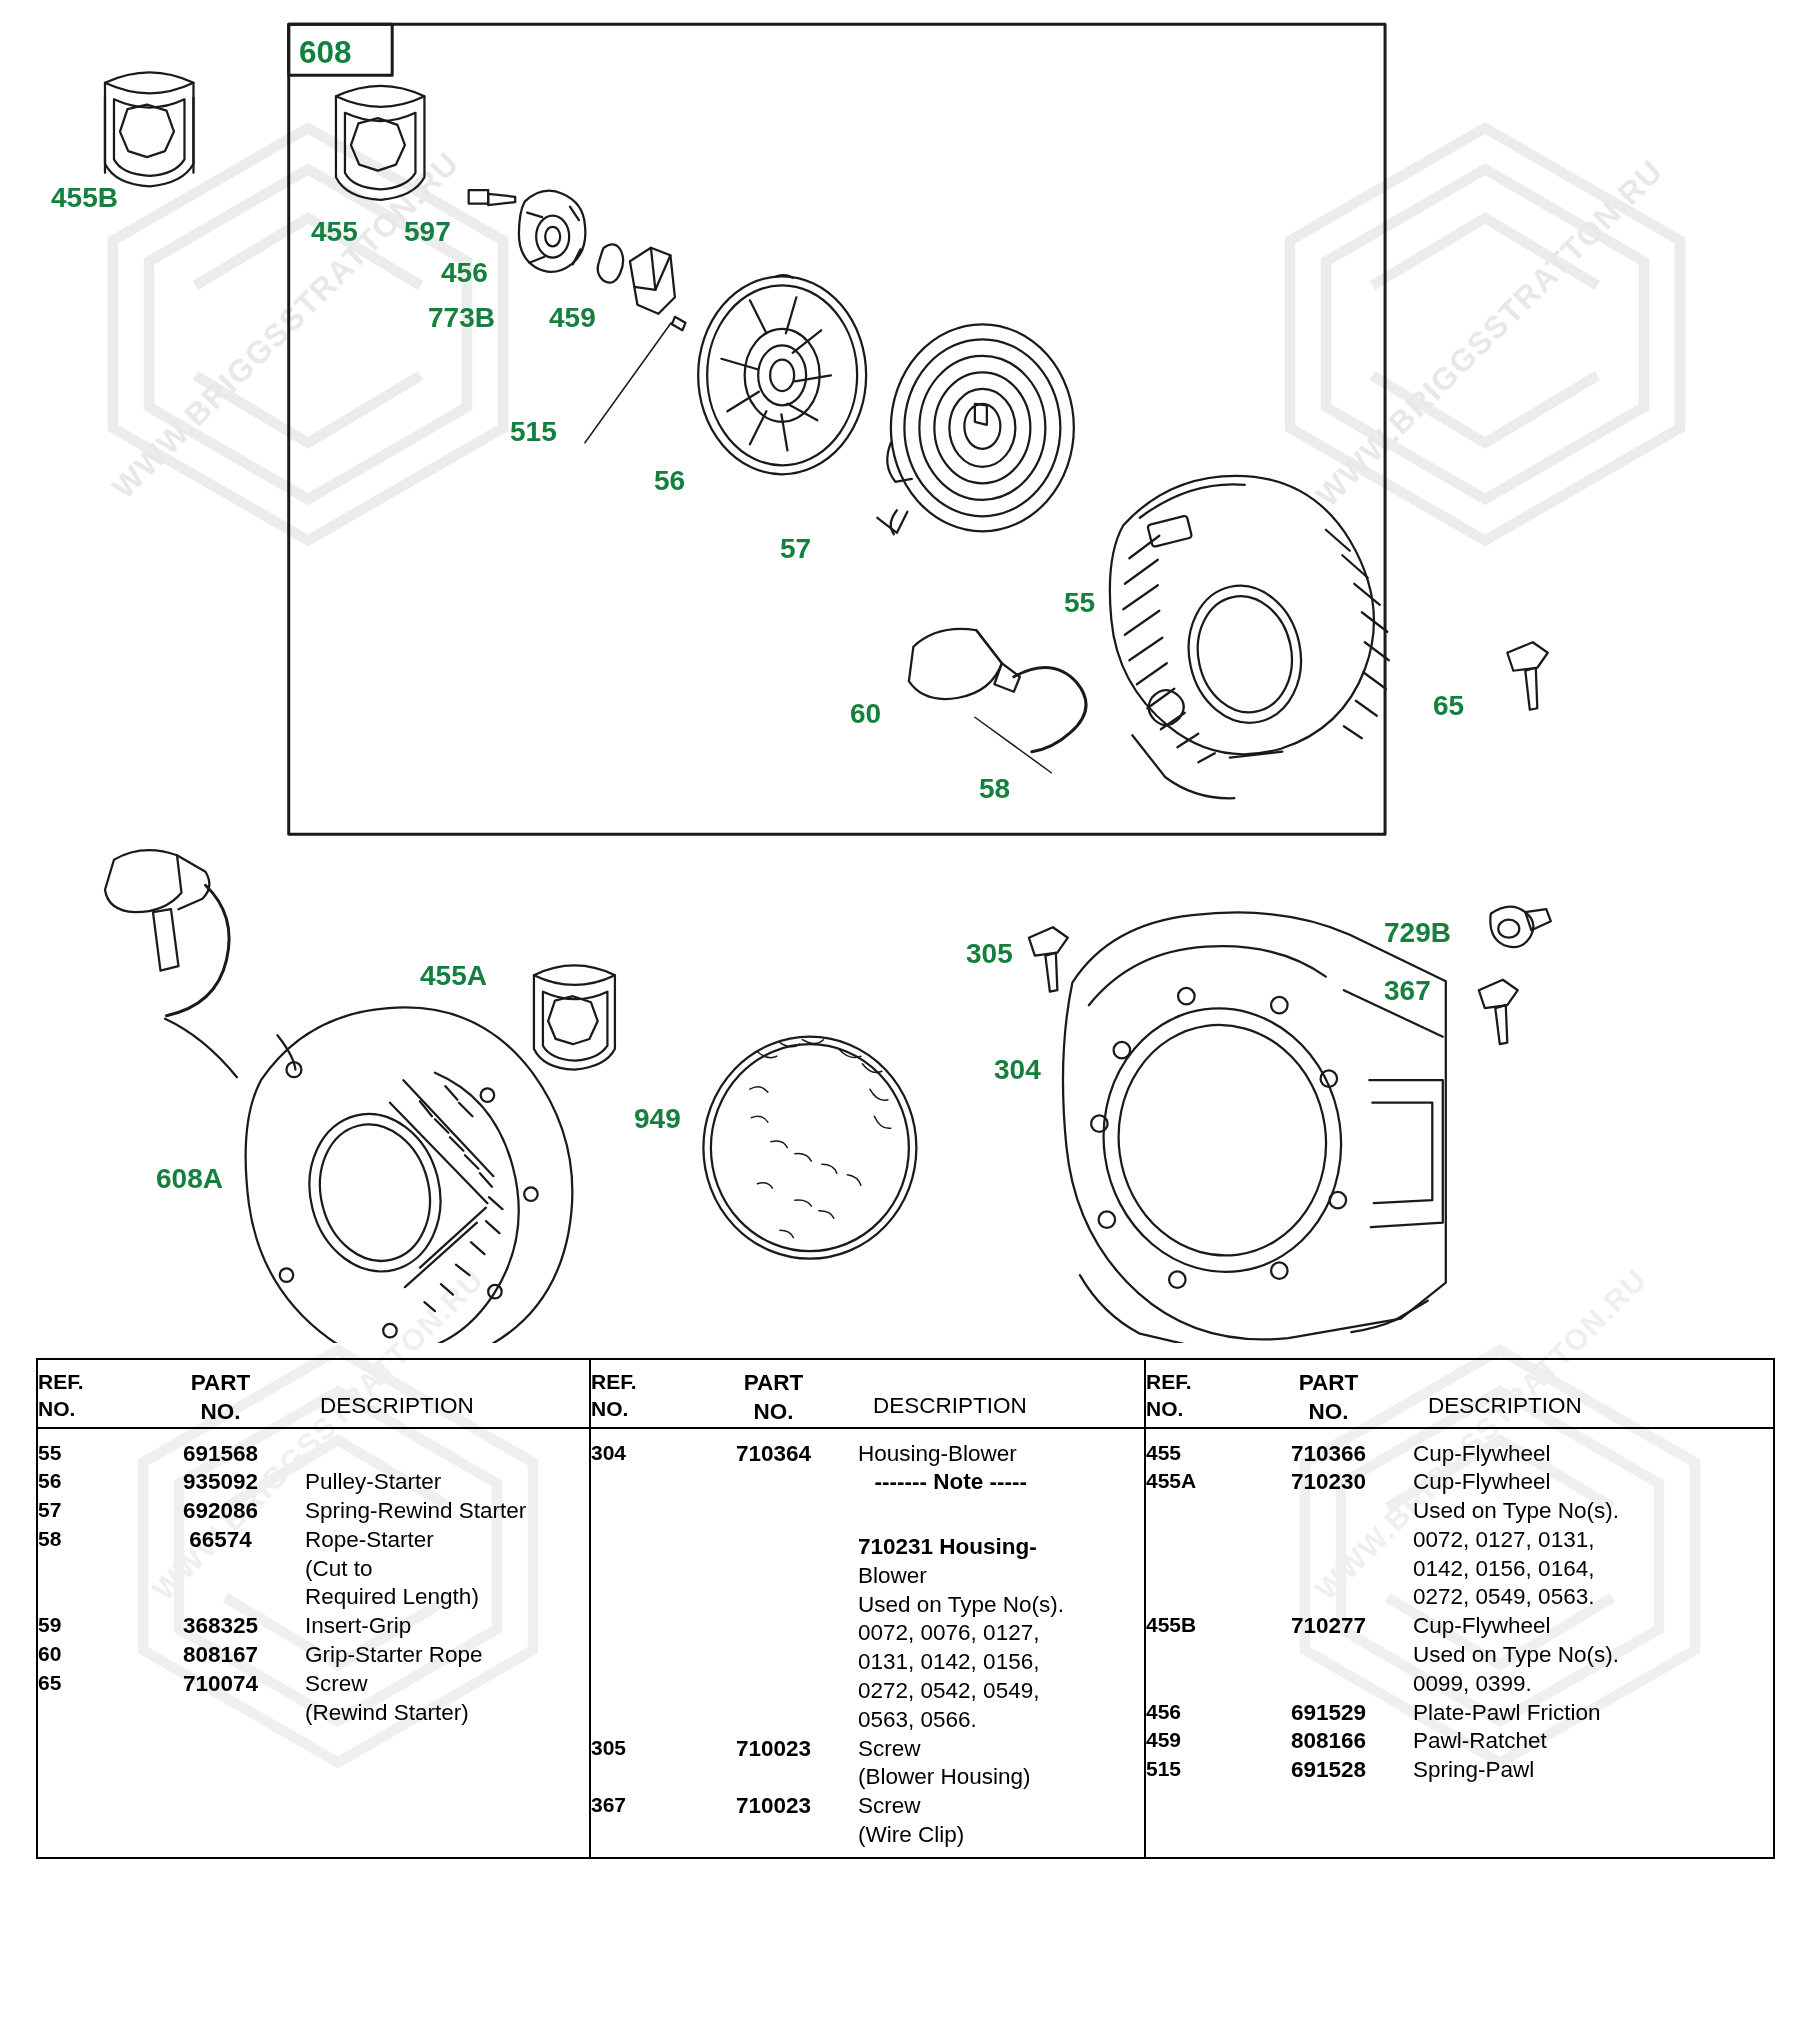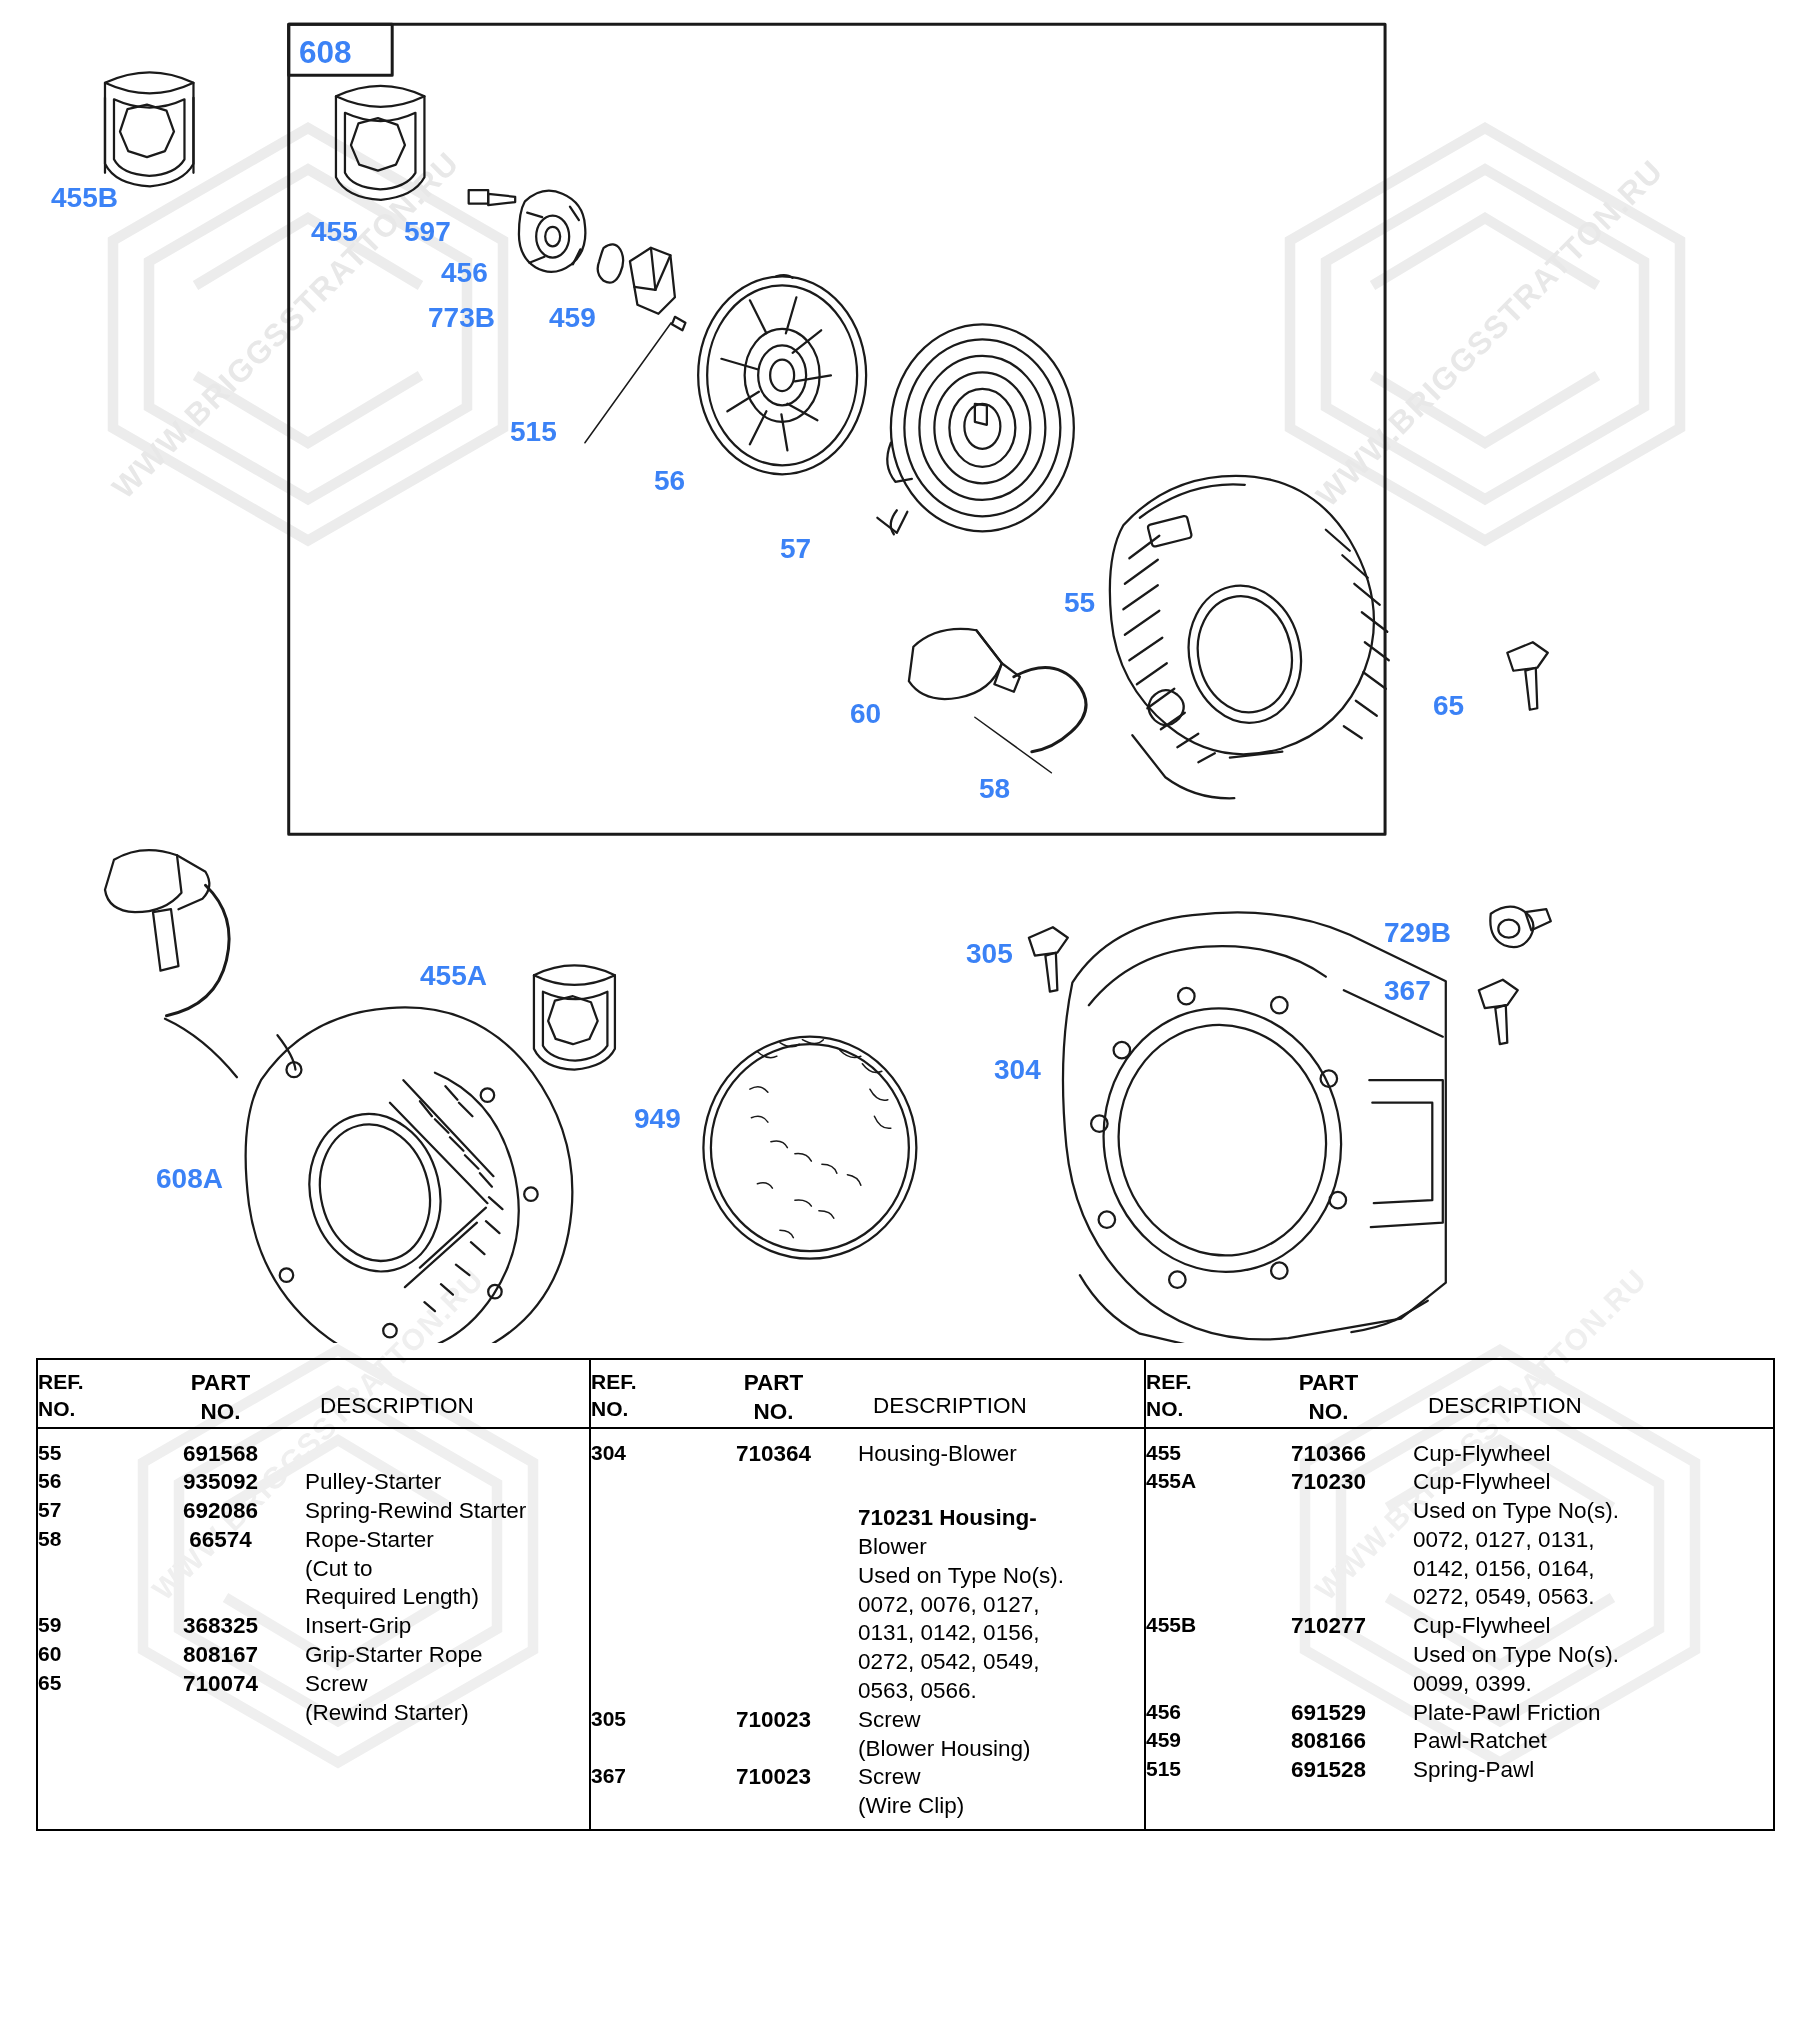--- a/index.html
+++ b/index.html
@@ -43,21 +43,21 @@
     height: 1343px;
     z-index: 2;
   }
   #diagram svg { display: block; }
 
   .lbl {
     position: absolute;
     font-family: "Liberation Sans", sans-serif;
     font-weight: bold;
     font-size: 28px;
-    color: #3b82f6;
+    color: #15803d;
     white-space: nowrap;
     z-index: 5;
   }
 
   
   #parts-table {
     position: absolute;
     left: 36px;
     top: 1358px;
     width: 1739px;
@@ -460,20 +460,25 @@
     </div>
     <div class="rows">
       <div class="row">
         <div class="c-ref">304</div>
         <div class="c-part">710364</div>
         <div class="c-desc" style="white-space:pre-line">Housing-Blower</div>
       </div>
       <div class="row">
         <div class="c-ref"></div>
         <div class="c-part"></div>
+        <div class="c-desc note" style="white-space:pre-line; padding-left:31.5px;">------- Note -----</div>
+      </div>
+      <div class="row">
+        <div class="c-ref"></div>
+        <div class="c-part"></div>
         <div class="c-desc bold" style="white-space:pre-line">710231 Housing-</div>
       </div>
       <div class="row">
         <div class="c-ref"></div>
         <div class="c-part"></div>
         <div class="c-desc" style="white-space:pre-line">Blower</div>
       </div>
       <div class="row">
         <div class="c-ref"></div>
         <div class="c-part"></div>

